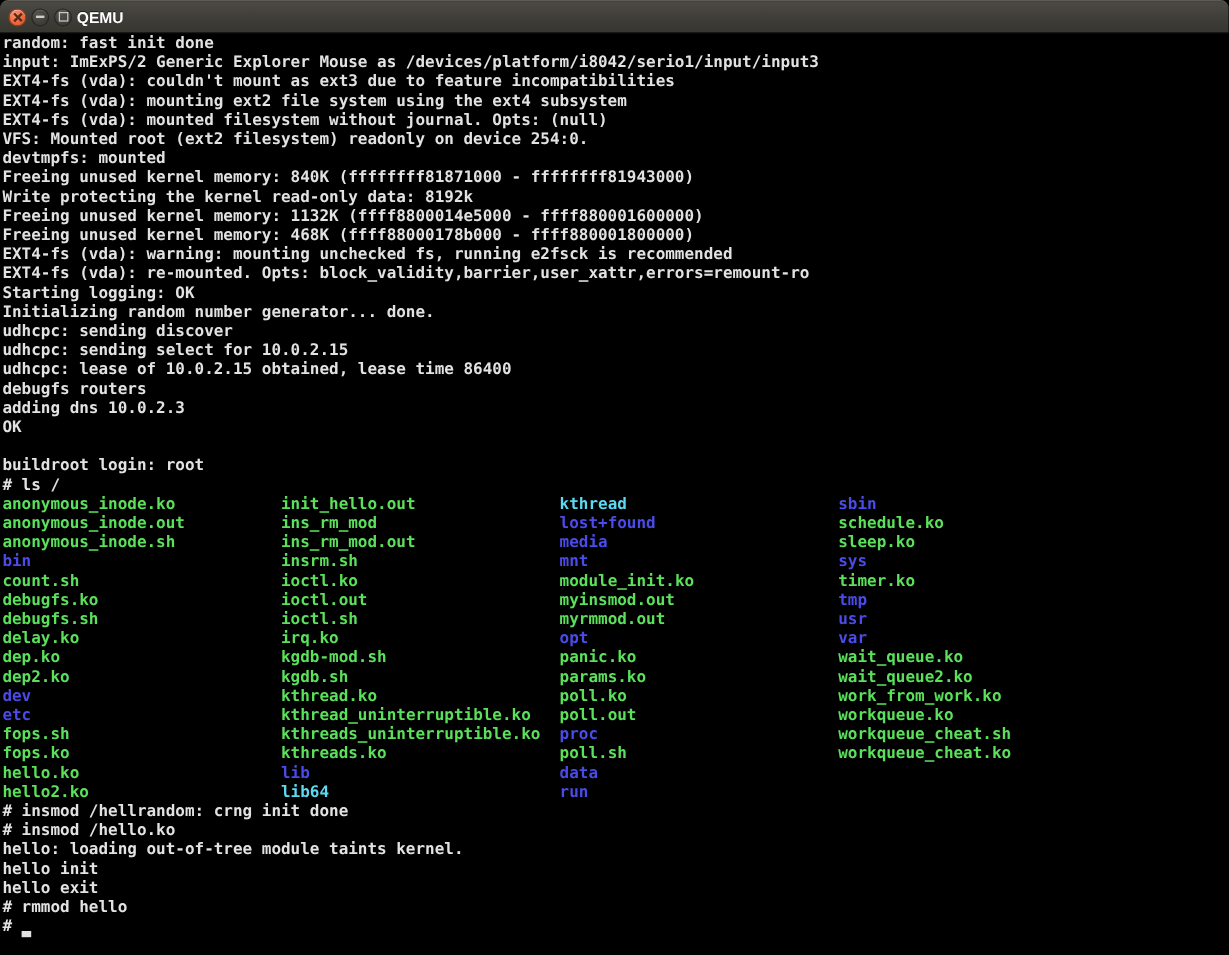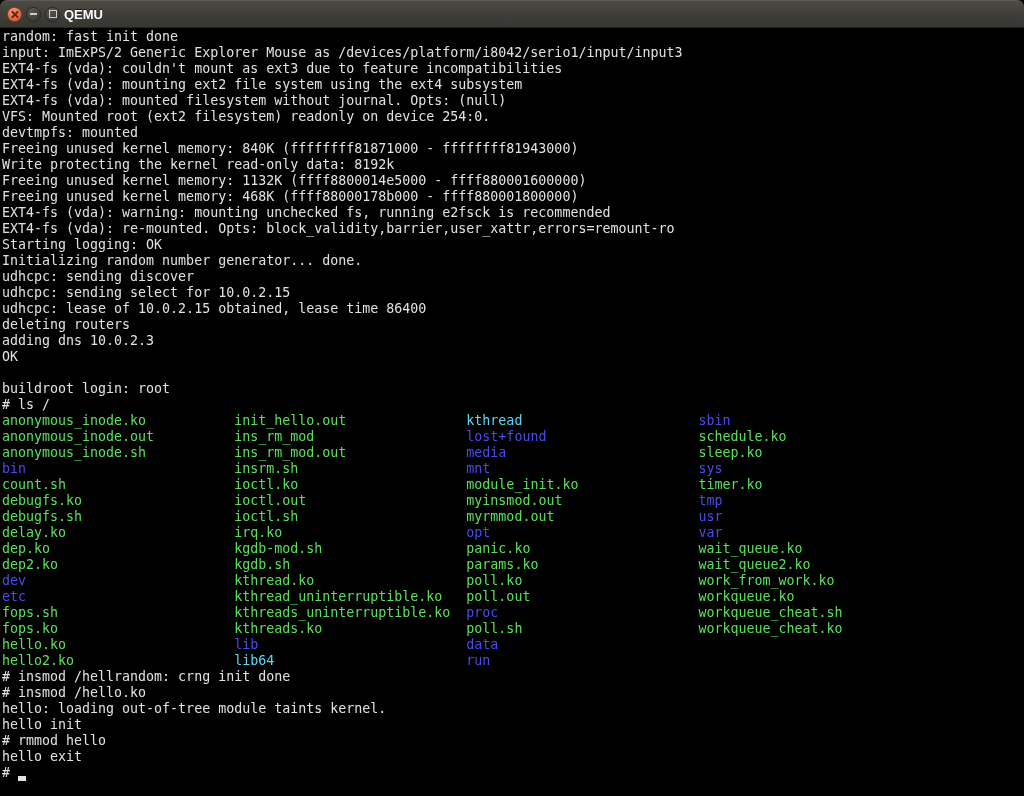--- a/index.html
+++ b/index.html
@@ -30,21 +30,21 @@
   
   .terminal{
     position:absolute;top:28px;left:0;width:1024px;height:768px;
     background:#000;overflow:hidden;
     font-family:"DejaVu Sans Mono","Liberation Mono",monospace;
     font-size:13.3px;line-height:16px;
     color:var(--plain,#e2e2e2);
     padding:1px 0 0 2px;box-sizing:border-box;
     cursor:text;
   }
-  .tline{height:16px;white-space:pre;}
+  .tline{height:16px;white-space:pre;font-weight:bold;}
   .c-green{color:var(--green,#5ae05a);text-align:right;}
   .c-blue{color:var(--blue,#4b4bea);}
   .c-cyan{color:var(--cyan,#5cd8f0);}
   .cursor{display:inline-block;width:8px;height:16px;vertical-align:top;
     background:linear-gradient(to bottom,transparent 68%,var(--plain,#e2e2e2) 68%);}
 </style>
 </head>
 <body>
 
 <div class="window">
@@ -74,21 +74,21 @@
       <div class="tline"><span>Write protecting the kernel read-only data: 8192k</span></div>
       <div class="tline"><span>Freeing unused kernel memory: 1132K (ffff8800014e5000 - ffff880001600000)</span></div>
       <div class="tline"><span>Freeing unused kernel memory: 468K (ffff88000178b000 - ffff880001800000)</span></div>
       <div class="tline"><span>EXT4-fs (vda): warning: mounting unchecked fs, running e2fsck is recommended</span></div>
       <div class="tline"><span>EXT4-fs (vda): re-mounted. Opts: block_validity,barrier,user_xattr,errors=remount-ro</span></div>
       <div class="tline"><span>Starting logging: OK</span></div>
       <div class="tline"><span>Initializing random number generator... done.</span></div>
       <div class="tline"><span>udhcpc: sending discover</span></div>
       <div class="tline"><span>udhcpc: sending select for 10.0.2.15</span></div>
       <div class="tline"><span>udhcpc: lease of 10.0.2.15 obtained, lease time 86400</span></div>
-      <div class="tline"><span>deleting routers</span></div>
+      <div class="tline"><span>debugfs routers</span></div>
       <div class="tline"><span>adding dns 10.0.2.3</span></div>
       <div class="tline"><span>OK</span></div>
       <div class="tline"><span></span></div>
       <div class="tline"><span>buildroot login: root</span></div>
       <div class="tline"><span># ls /</span></div>
       <div class="tline"><span class="c-green">anonymous_inode.ko           </span><span class="c-green">init_hello.out               </span><span class="c-cyan">kthread                      </span><span class="c-blue">sbin</span></div>
       <div class="tline"><span class="c-green">anonymous_inode.out          </span><span class="c-green">ins_rm_mod                   </span><span class="c-blue">lost+found                   </span><span class="c-green">schedule.ko</span></div>
       <div class="tline"><span class="c-green">anonymous_inode.sh           </span><span class="c-green">ins_rm_mod.out               </span><span class="c-blue">media                        </span><span class="c-green">sleep.ko</span></div>
       <div class="tline"><span class="c-blue">bin                          </span><span class="c-green">insrm.sh                     </span><span class="c-blue">mnt                          </span><span class="c-blue">sys</span></div>
       <div class="tline"><span class="c-green">count.sh                     </span><span class="c-green">ioctl.ko                     </span><span class="c-green">module_init.ko               </span><span class="c-green">timer.ko</span></div>
@@ -100,18 +100,18 @@
       <div class="tline"><span class="c-blue">dev                          </span><span class="c-green">kthread.ko                   </span><span class="c-green">poll.ko                      </span><span class="c-green">work_from_work.ko</span></div>
       <div class="tline"><span class="c-blue">etc                          </span><span class="c-green">kthread_uninterruptible.ko   </span><span class="c-green">poll.out                     </span><span class="c-green">workqueue.ko</span></div>
       <div class="tline"><span class="c-green">fops.sh                      </span><span class="c-green">kthreads_uninterruptible.ko  </span><span class="c-blue">proc                         </span><span class="c-green">workqueue_cheat.sh</span></div>
       <div class="tline"><span class="c-green">fops.ko                      </span><span class="c-green">kthreads.ko                  </span><span class="c-green">poll.sh                      </span><span class="c-green">workqueue_cheat.ko</span></div>
       <div class="tline"><span class="c-green">hello.ko                     </span><span class="c-blue">lib                          </span><span class="c-blue">data</span></div>
       <div class="tline"><span class="c-green">hello2.ko                    </span><span class="c-cyan">lib64                        </span><span class="c-blue">run</span></div>
       <div class="tline"><span># insmod /hellrandom: crng init done</span></div>
       <div class="tline"><span># insmod /hello.ko</span></div>
       <div class="tline"><span>hello: loading out-of-tree module taints kernel.</span></div>
       <div class="tline"><span>hello init</span></div>
+      <div class="tline"><span>hello exit</span></div>
       <div class="tline"><span># rmmod hello</span></div>
-      <div class="tline"><span>hello exit</span></div>
       <div class="tline"><span># </span><span class="cursor"></span></div>
     </div>
 
 </div>
 
 </body></html>

